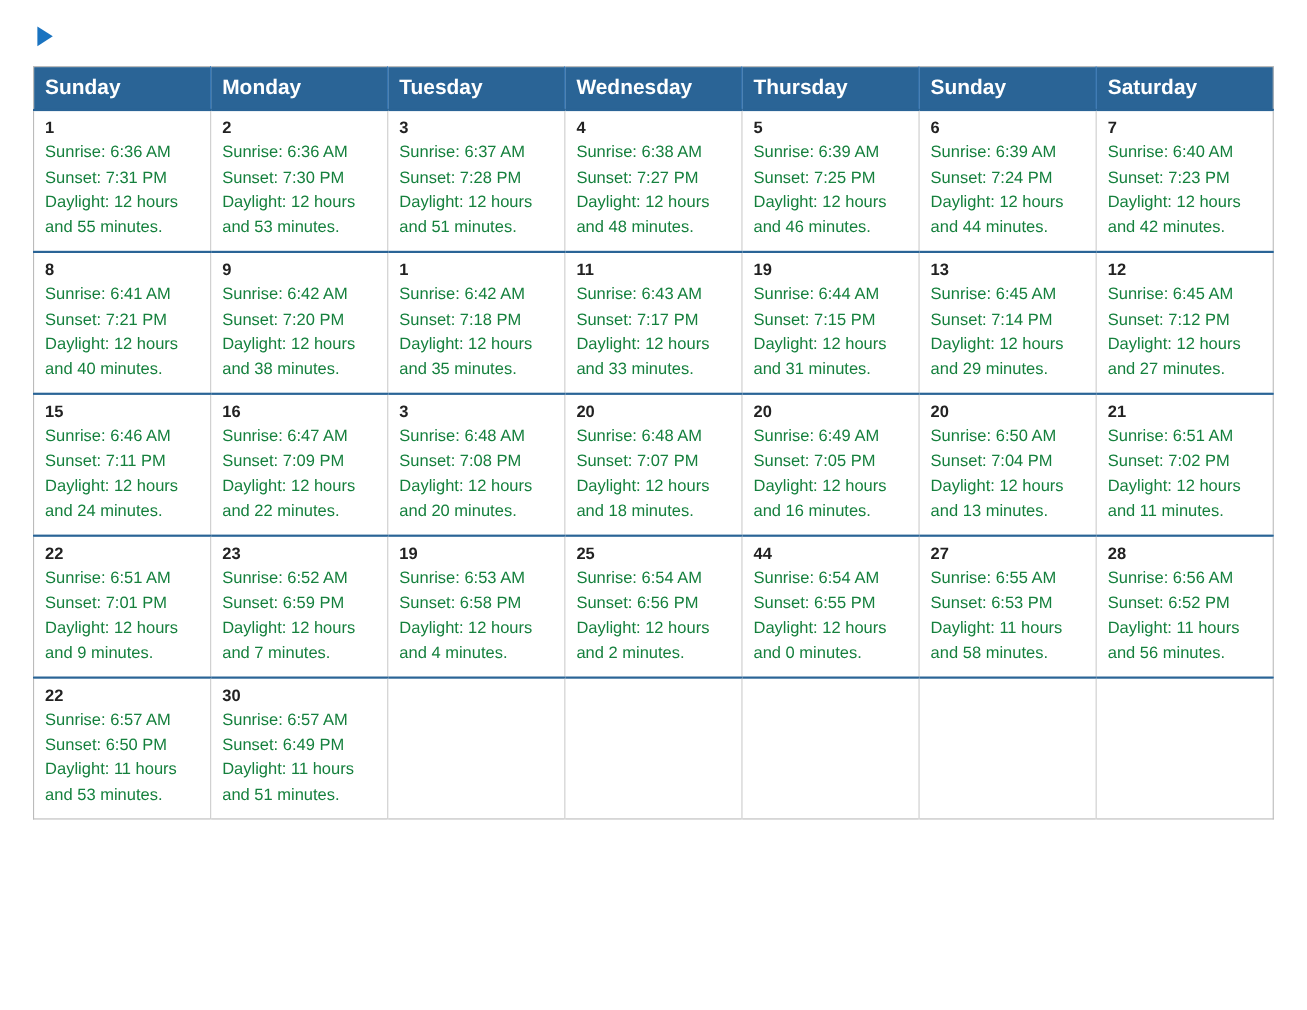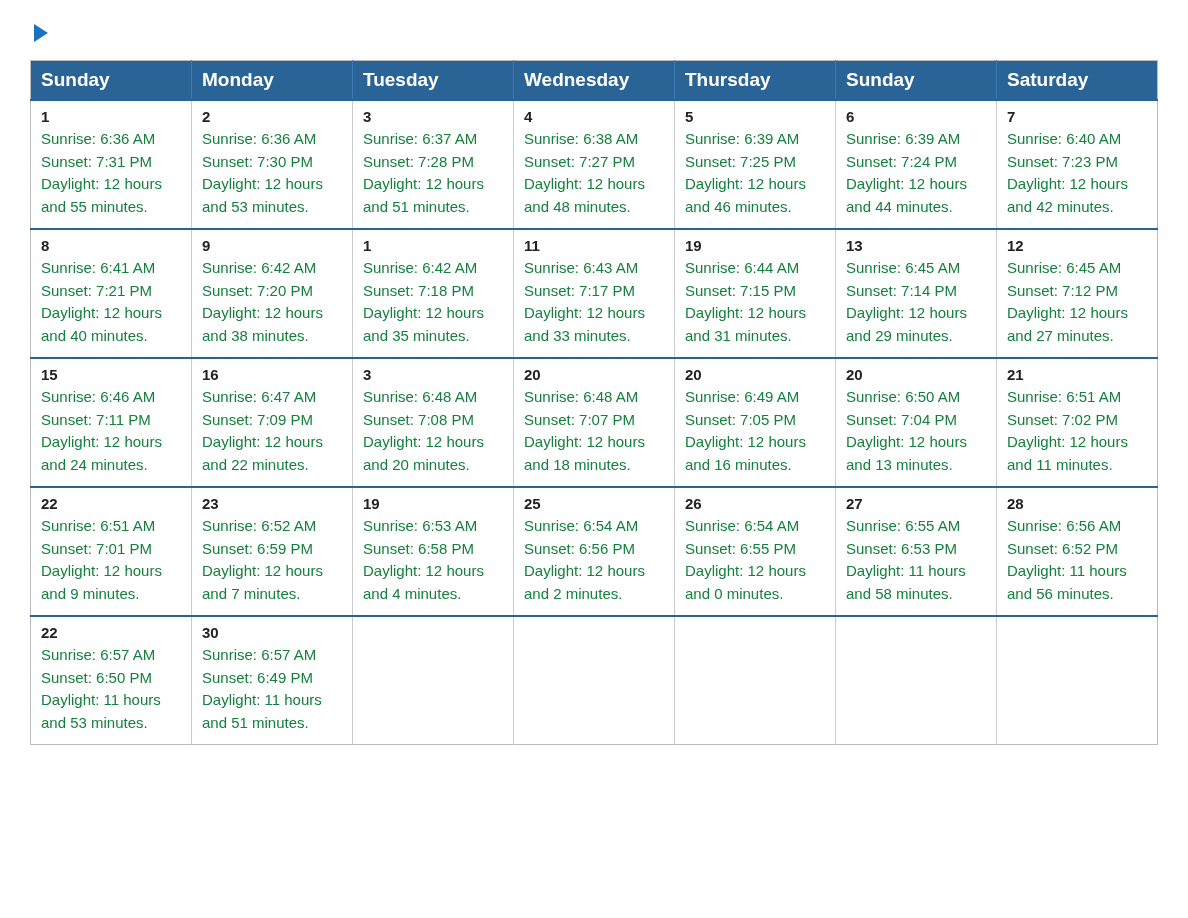--- a/index.html
+++ b/index.html
@@ -236,21 +236,21 @@
       </td>
         <td>
         <span class="day-number">19</span>
         <div class="day-info">Sunrise: 6:53 AM<br>Sunset: 6:58 PM<br>Daylight: 12 hours and 4 minutes.</div>
       </td>
         <td>
         <span class="day-number">25</span>
         <div class="day-info">Sunrise: 6:54 AM<br>Sunset: 6:56 PM<br>Daylight: 12 hours and 2 minutes.</div>
       </td>
         <td>
-        <span class="day-number">26</span>
+        <span class="day-number">44</span>
         <div class="day-info">Sunrise: 6:54 AM<br>Sunset: 6:55 PM<br>Daylight: 12 hours and 0 minutes.</div>
       </td>
         <td>
         <span class="day-number">27</span>
         <div class="day-info">Sunrise: 6:55 AM<br>Sunset: 6:53 PM<br>Daylight: 11 hours and 58 minutes.</div>
       </td>
         <td>
         <span class="day-number">28</span>
         <div class="day-info">Sunrise: 6:56 AM<br>Sunset: 6:52 PM<br>Daylight: 11 hours and 56 minutes.</div>
       </td>

